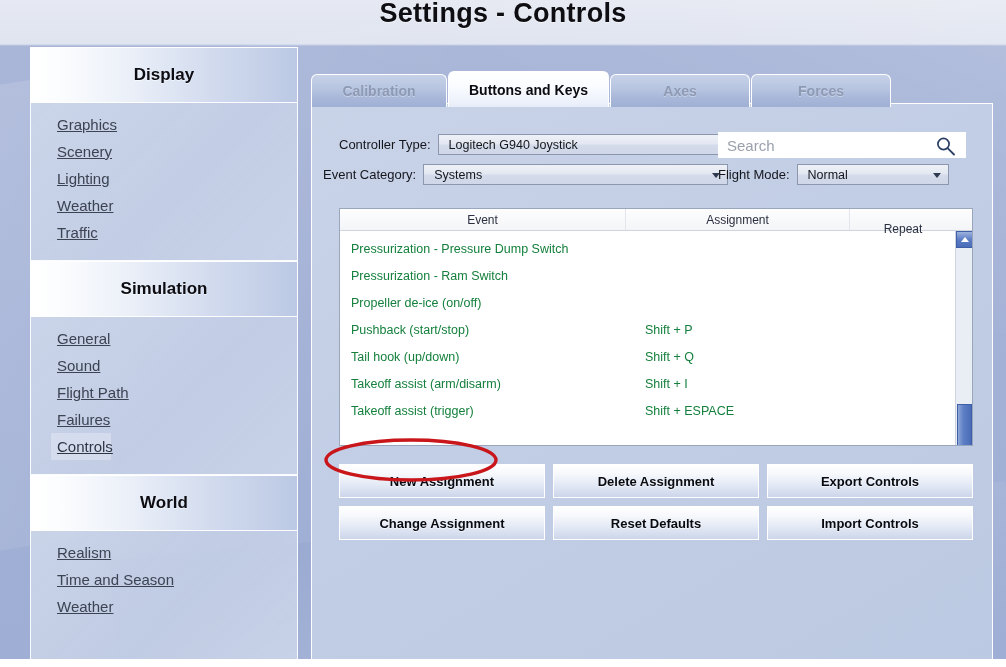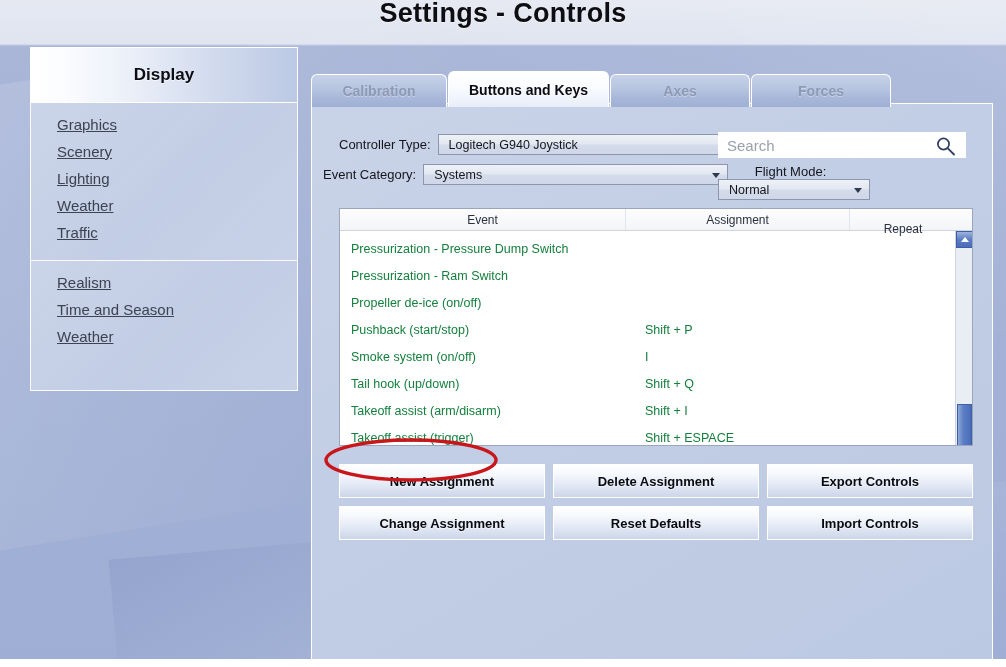--- a/index.html
+++ b/index.html
@@ -193,21 +193,21 @@
     width: 196px;
   }
   #search-input::placeholder { color: #9aa0ad; }
   #search-icon {
     position: absolute; right: 8px; top: 3px;
   }
 
   #row-flightmode {
     position: absolute;
     left: 406px; top: 60px;
-    display: flex; align-items: center; flex-direction: column;
+    display: flex; align-items: center;
   }
 
   
   #table-wrap {
     position: absolute;
     left: 27px; top: 104px;
     width: 634px; height: 238px;
     border: 1px solid #9aa6bc;
     background: #ffffff;
     display: flex;
@@ -322,22 +322,33 @@
       <div class="side-header">Display</div>
       <div class="side-list h-display">
         <div class="side-item">Graphics</div>
         <div class="side-item">Scenery</div>
         <div class="side-item">Lighting</div>
         <div class="side-item">Weather</div>
         <div class="side-item">Traffic</div>
       </div>
     </div>
 
-
     <div class="side-group">
+      <div class="side-header">Simulation</div>
+      <div class="side-list h-sim">
+        <div class="side-item">General</div>
+        <div class="side-item">Sound</div>
+        <div class="side-item">Flight Path</div>
+        <div class="side-item">Failures</div>
+        <div class="side-item selected">Controls</div>
+      </div>
+    </div>
+
+    <div class="side-group">
+      <div class="side-header">World</div>
       <div class="side-list h-world">
         <div class="side-item">Realism</div>
         <div class="side-item">Time and Season</div>
         <div class="side-item">Weather</div>
       </div>
     </div>
 
   </div>
 
   <div id="tabs">
@@ -410,25 +421,20 @@
           <div class="cell-assign"></div>
           <div class="cell-repeat"></div>
         </div>
 
         <div class="trow">
           <div class="cell-event">Pushback (start/stop)</div>
           <div class="cell-assign">Shift + P</div>
           <div class="cell-repeat"></div>
         </div>
 
-        <div class="trow">
-          <div class="cell-event">Smoke system (on/off)</div>
-          <div class="cell-assign">I</div>
-          <div class="cell-repeat"></div>
-        </div>
 
         <div class="trow">
           <div class="cell-event">Tail hook (up/down)</div>
           <div class="cell-assign">Shift + Q</div>
           <div class="cell-repeat"></div>
         </div>
 
         <div class="trow">
           <div class="cell-event">Takeoff assist (arm/disarm)</div>
           <div class="cell-assign">Shift + I</div>

